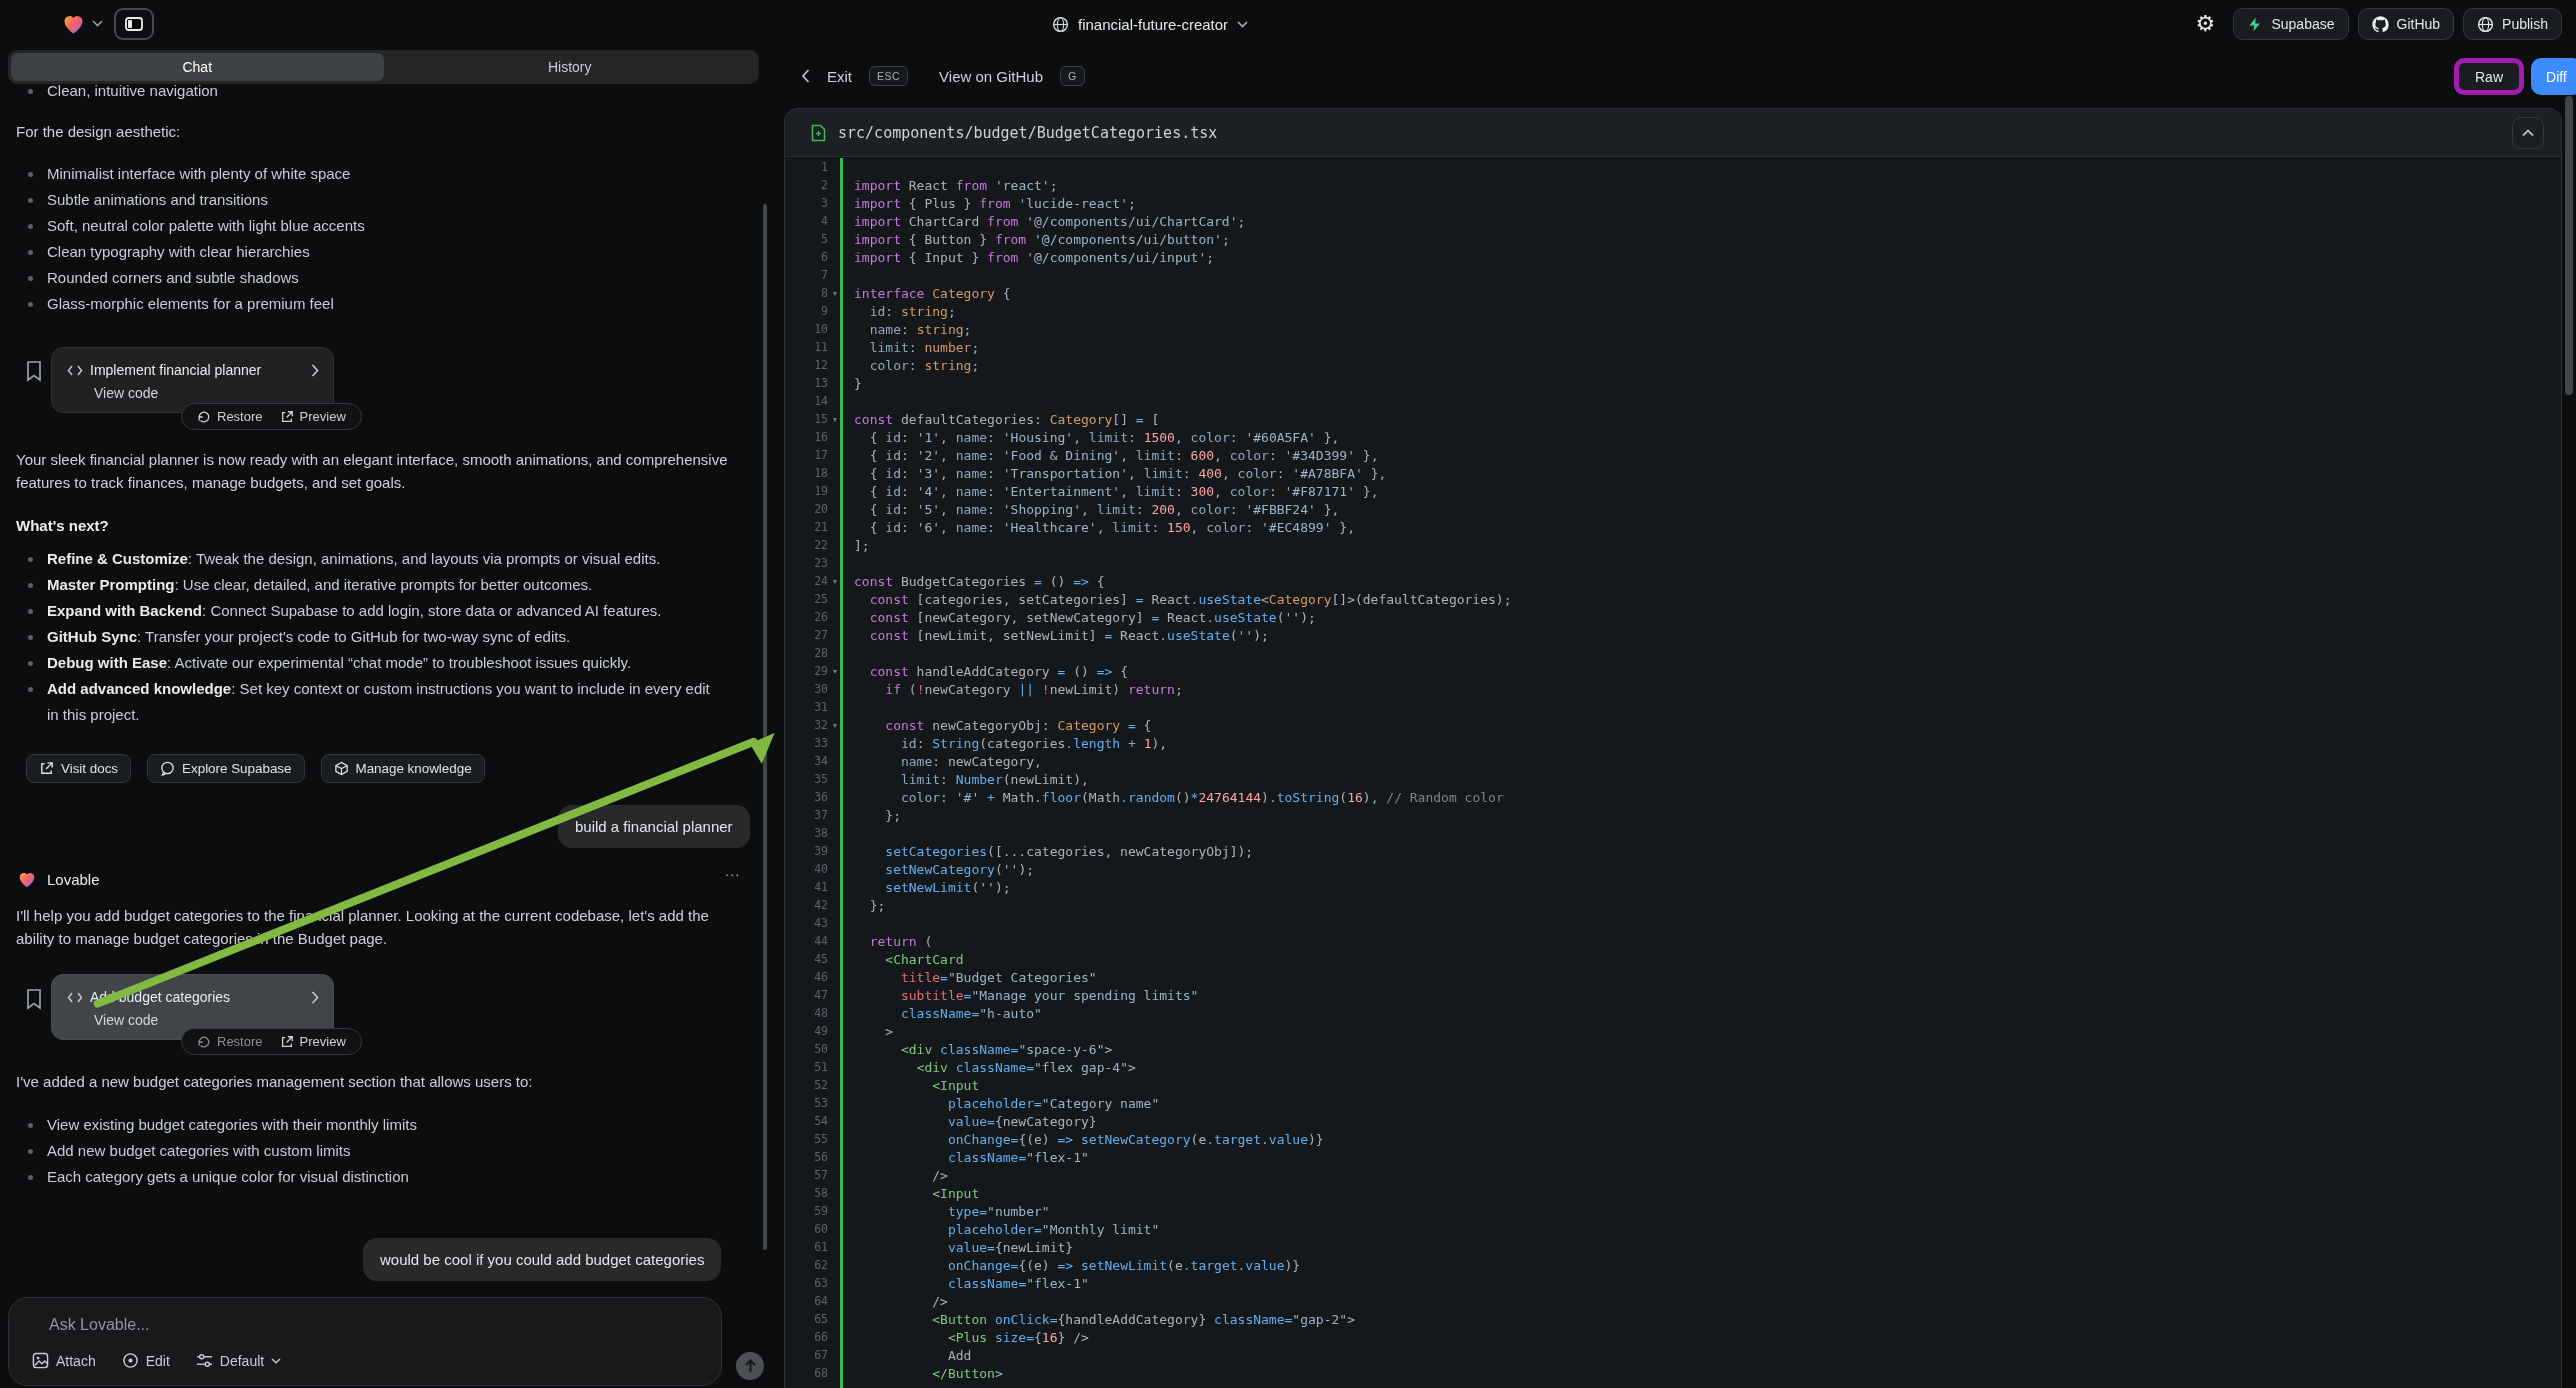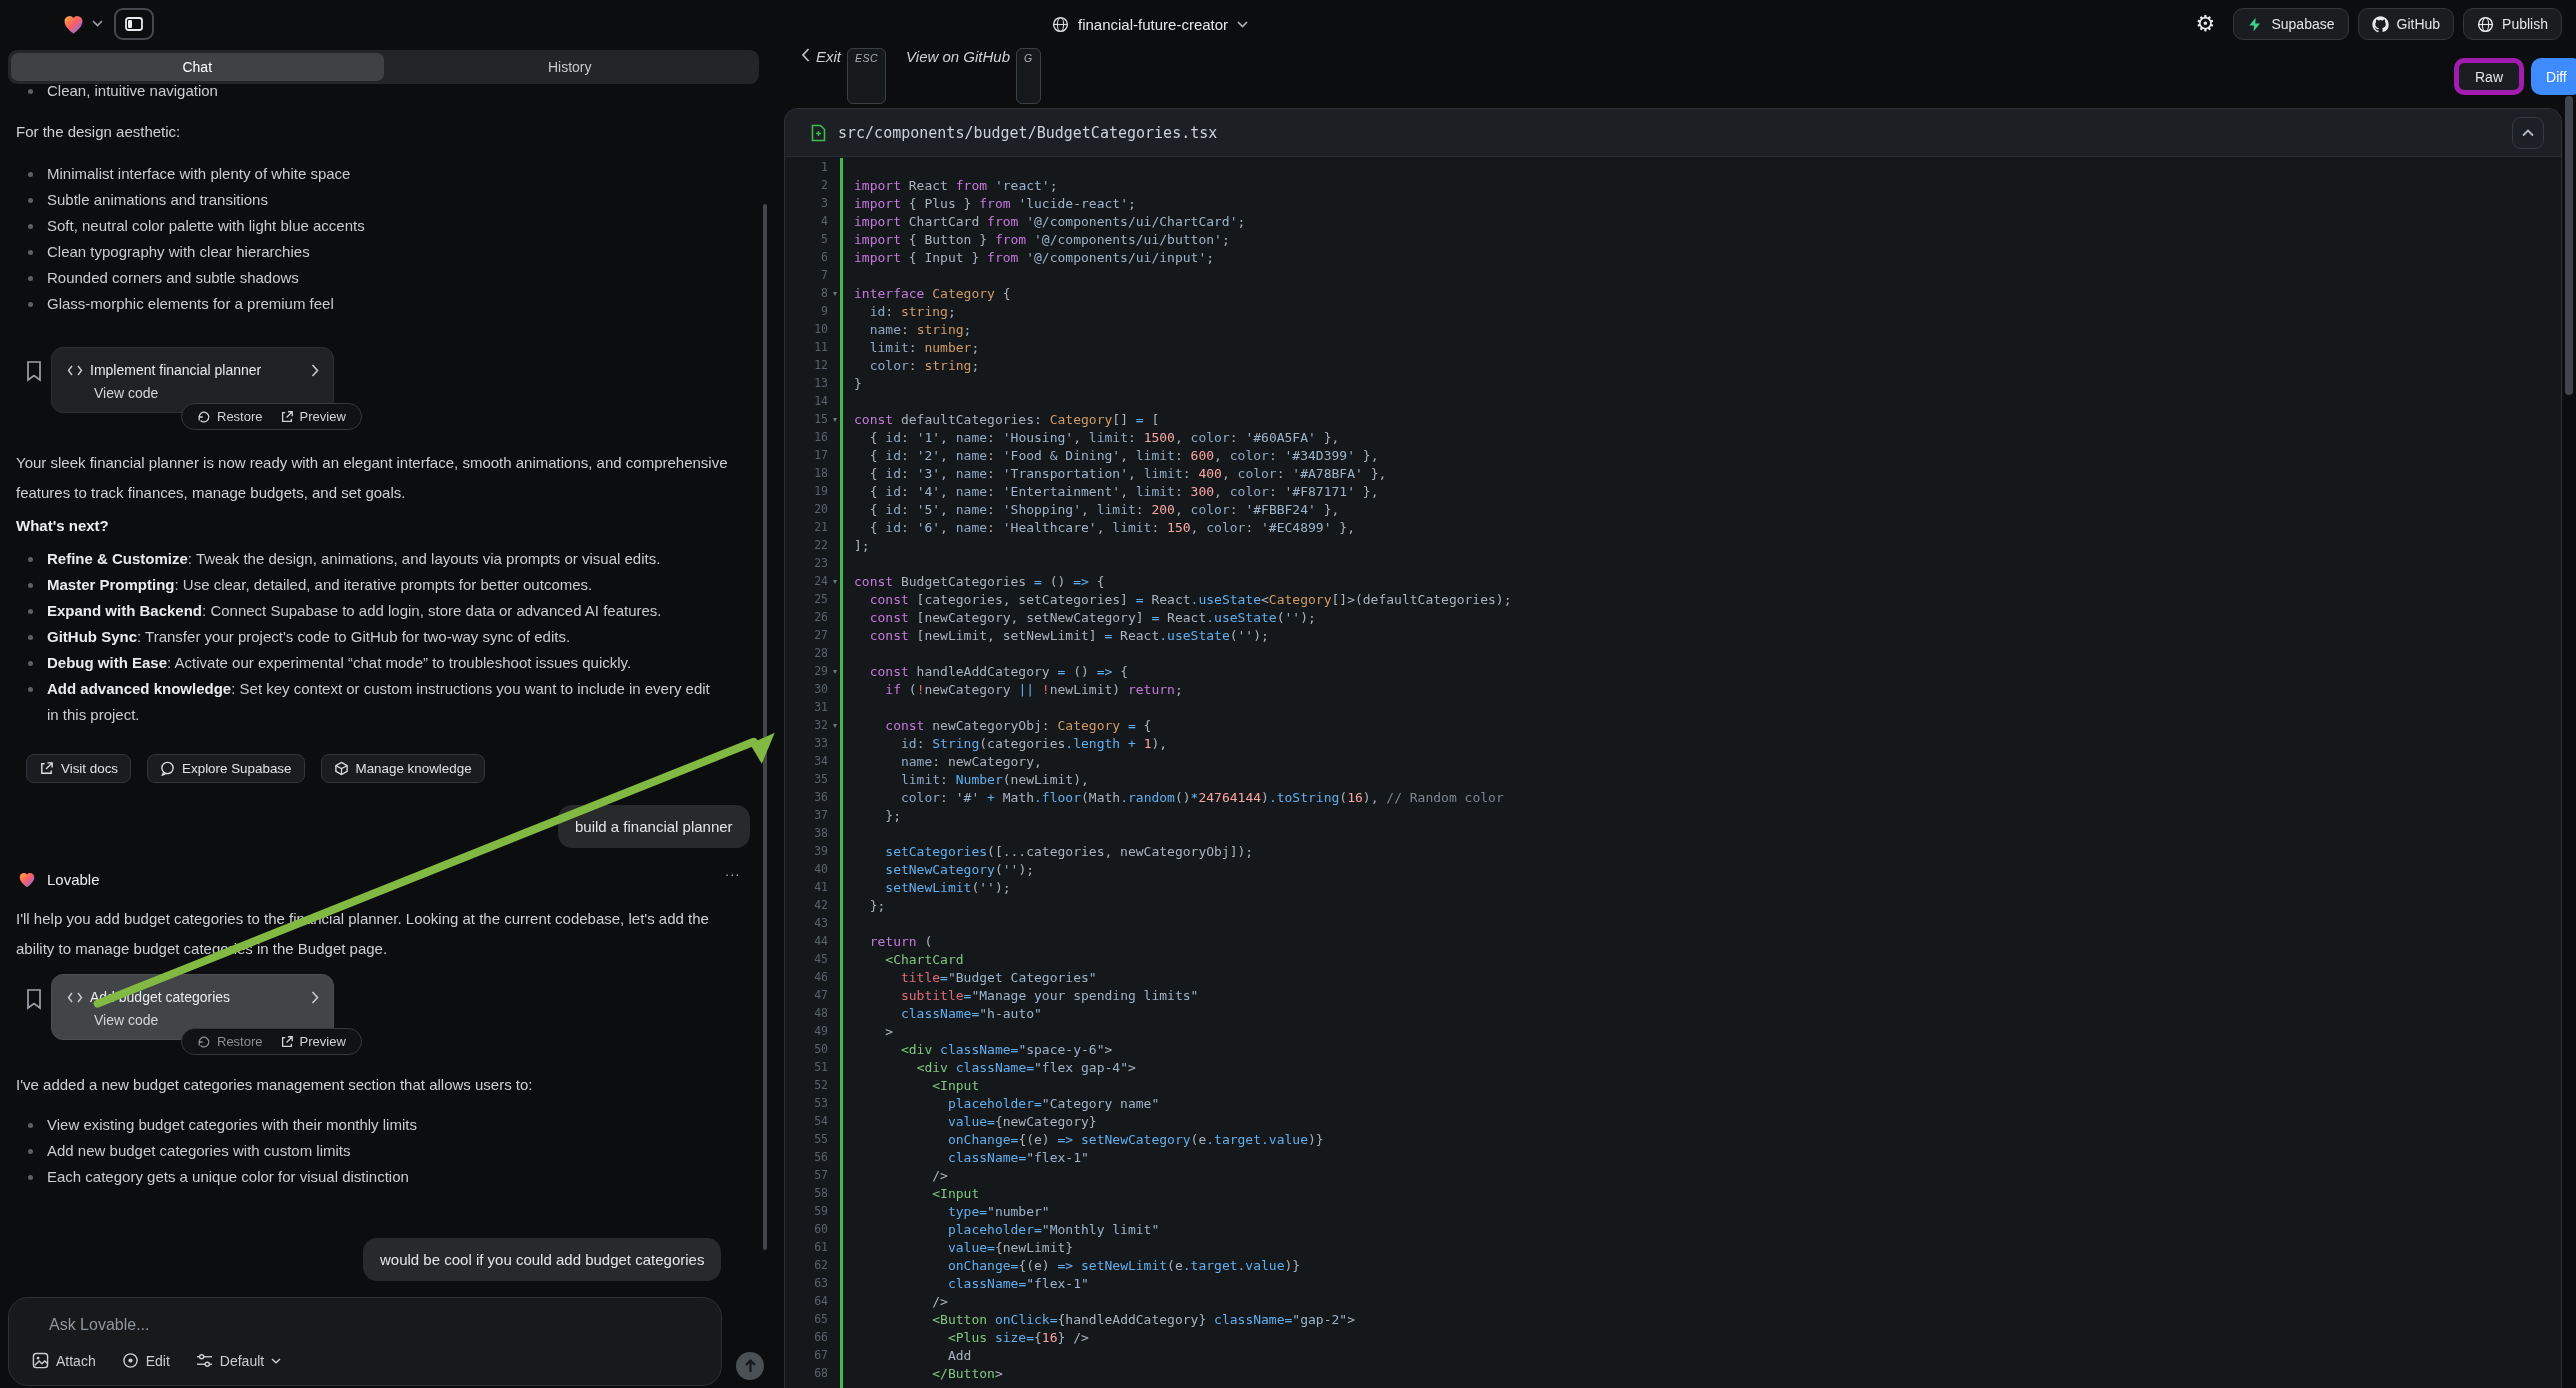--- a/index.html
+++ b/index.html
@@ -14,21 +14,21 @@
     border:2px solid #45494e; border-radius:9px; display:flex; align-items:center; justify-content:center; }
   #project-group { position:absolute; left:1052px; top:0; height:48px; display:flex; align-items:center; gap:9px; }
   #project-name { font-size:15px; color:#e6e9eb; }
   #topbar-right { position:absolute; right:14px; top:8px; height:32px; display:flex; gap:9px; align-items:center; }
   .tb-btn { height:32px; border:1px solid #34383d; background:#1a1d20; border-radius:10px;
     display:flex; align-items:center; gap:8px; padding:0 13px; font-size:14px; color:#e3e6e8; }
   #gear-btn { width:34px; height:34px; display:flex; align-items:center; justify-content:center;
     color:#e8eaec; font-size:22px; margin-right:2px; }
 
   
-  #exit-group { position:absolute; left:801px; top:48px; height:56px; display:flex; gap:6px;font-style:italic; }
+  #exit-group { position:absolute; left:801px; top:48px; height:56px; display:flex; align-items:center; gap:17px; }
   .hdr-label { font-size:15px; color:#cdd2d7; }
   .key-badge { border:1px solid #3b4045; border-radius:6px; padding:3px 7px; font-size:10.5px;
     color:#aab0b6; letter-spacing:0.5px; background:#16191c; }
   #rawdiff { position:absolute; left:2454px; top:58px; display:flex; gap:7px; }
   #raw-btn { height:37px; padding:0 16px; border:5px solid #a21caf; background:#1b1e21; color:#e3e6e8;
     border-radius:10px; font-size:14px; display:flex; align-items:center; }
   #diff-btn { height:37px; padding:0 15px; border-radius:10px; font-size:14px; color:#fff;
     display:flex; align-items:center; }
 
   
@@ -56,21 +56,21 @@
   
   #chat-panel { position:absolute; left:0; top:0; width:783px; height:1388px; }
   #chat-tabs { position:absolute; left:8px; top:50px; width:751px; height:34px; background:#232527;
     border-radius:9px; display:flex; padding:3px; }
   .tab { flex:1; display:flex; align-items:center; justify-content:center; font-size:14px;
     color:#c6cbd0; border-radius:7px; }
   .tab.active { background:#3f4245; color:#fff; }
   #chat-scrollbar { position:absolute; left:763px; top:204px; width:4px; height:1046px;
     background:#43474c; border-radius:2px; }
 
-  .para { position:absolute; left:16px; width:725px; font-size:15px; line-height:30px; color:#cdd1d5; }
+  .para { position:absolute; left:16px; width:725px; font-size:15px; line-height:23px; color:#cdd1d5; }
   .heading { position:absolute; left:16px; font-size:15px; color:#cdd1d5; }
   .heading.bold { font-weight:bold; color:#eceef0; }
   .blist { position:absolute; left:16px; width:709px; }
   .bitem { position:relative; padding-left:31px; font-size:15px; line-height:26px; color:#c9cdd1; }
   .bitem::before { content:""; position:absolute; left:12px; top:10.5px; width:5px; height:5px;
     border-radius:50%; background:#5c6167; }
   .bitem b { color:#e9ebed; }
   .single-bullet { position:absolute; left:16px; width:709px; }
 
   

